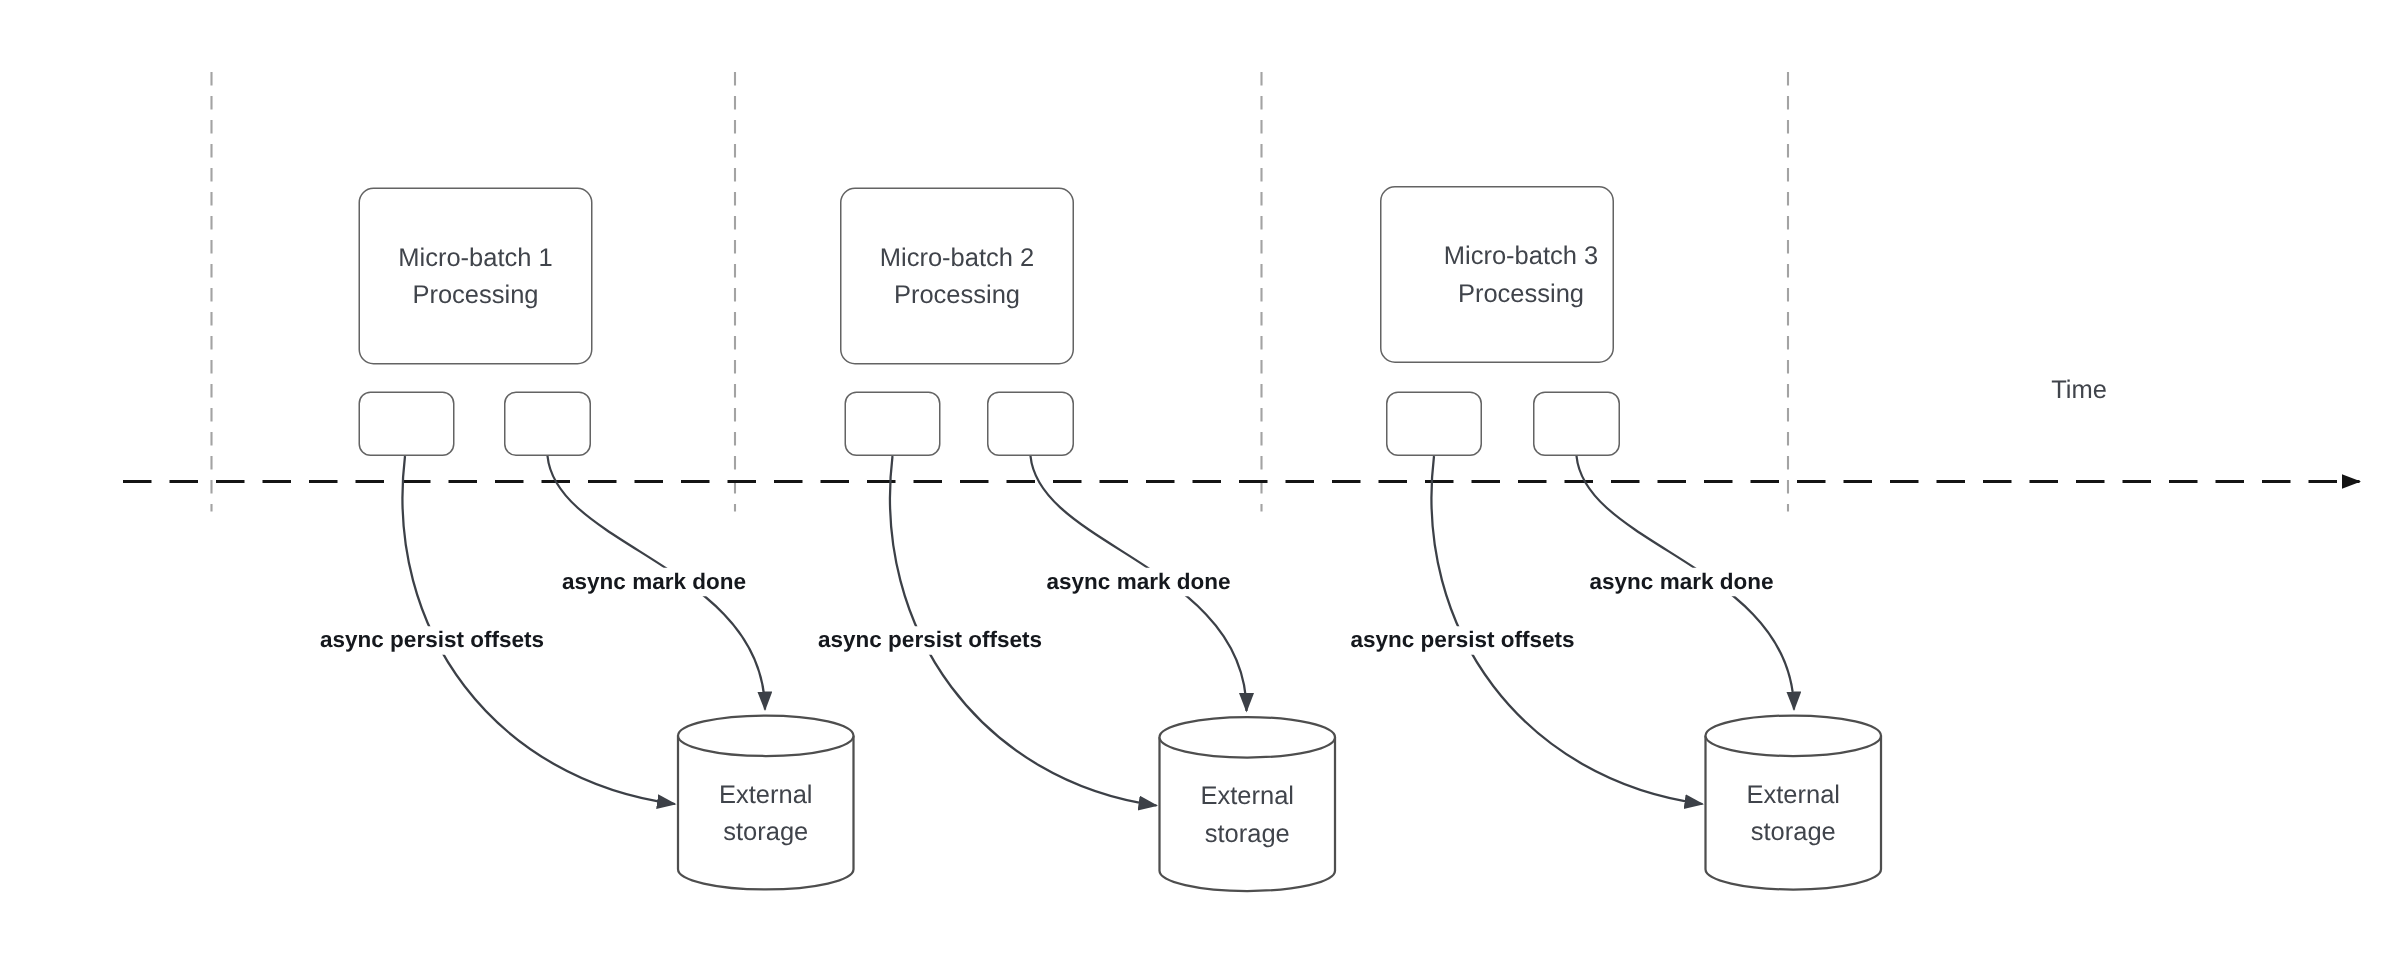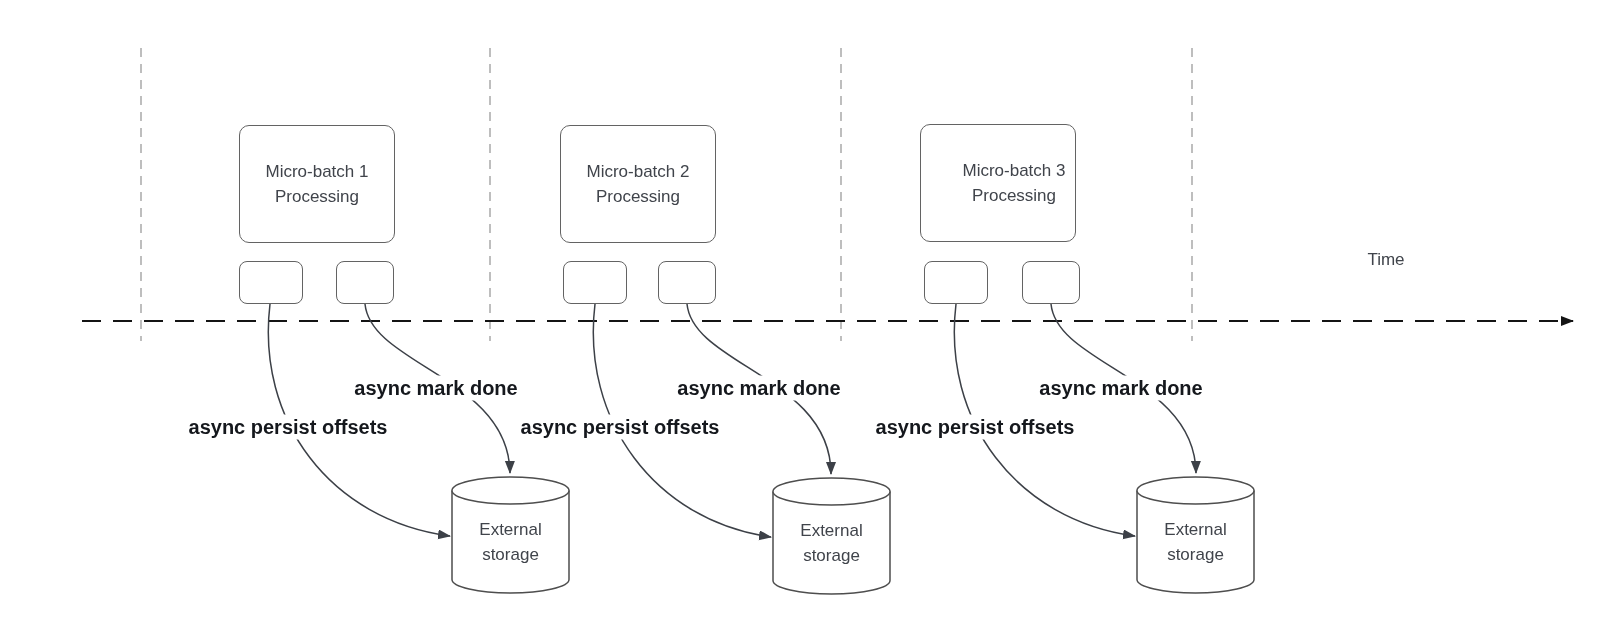--- a/index.html
+++ b/index.html
@@ -11,21 +11,21 @@
   .node{position:absolute;background:#ffffff;border:1.5px solid #636363;box-sizing:border-box;}
   .big{
     width:156px;height:118px;border-radius:10px;
     display:flex;flex-direction:column;align-items:center;justify-content:center;
     font-size:17px;line-height:25px;color:#40444b;text-align:center;
   }
   .small{width:64px;height:43px;border-radius:8px;}
   .small.r{width:58px;}
   .lbl{
     position:absolute;transform:translate(-50%,-50%);
-    font-size:20px;font-weight:bold;color:#15181d;background:#ffffff;
+    font-size:15px;font-weight:bold;color:#15181d;background:#ffffff;
     padding:1px 4px;white-space:nowrap;
   }
   .storage{
     position:absolute;width:117px;height:116px;box-sizing:border-box;
     display:flex;align-items:center;justify-content:center;text-align:center;
     padding:14px 8px 0 8px;font-size:17px;line-height:25px;color:#40444b;
   }
   .time{
     position:absolute;left:1346px;top:250px;width:80px;text-align:center;
     font-size:17px;line-height:20px;color:#40444b;

